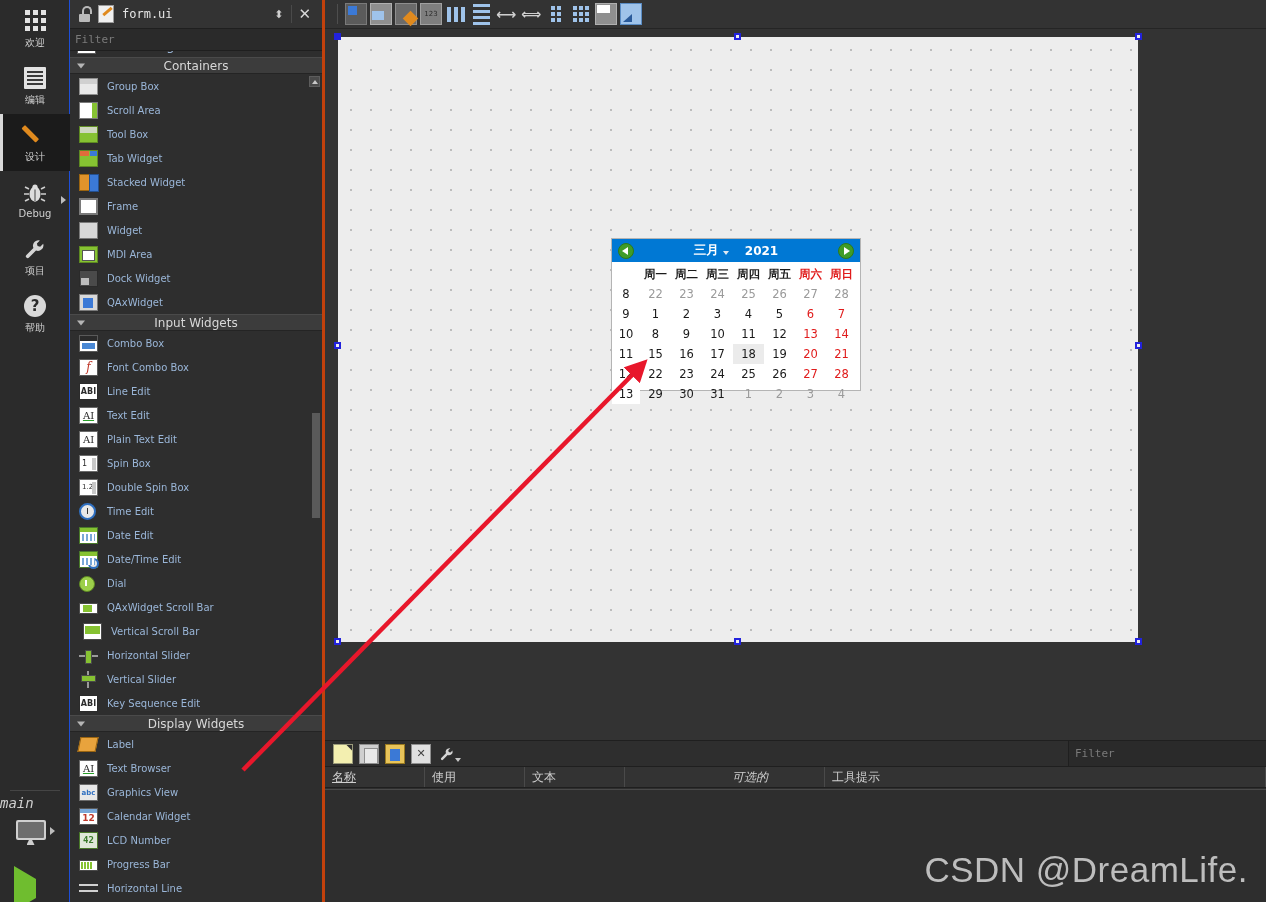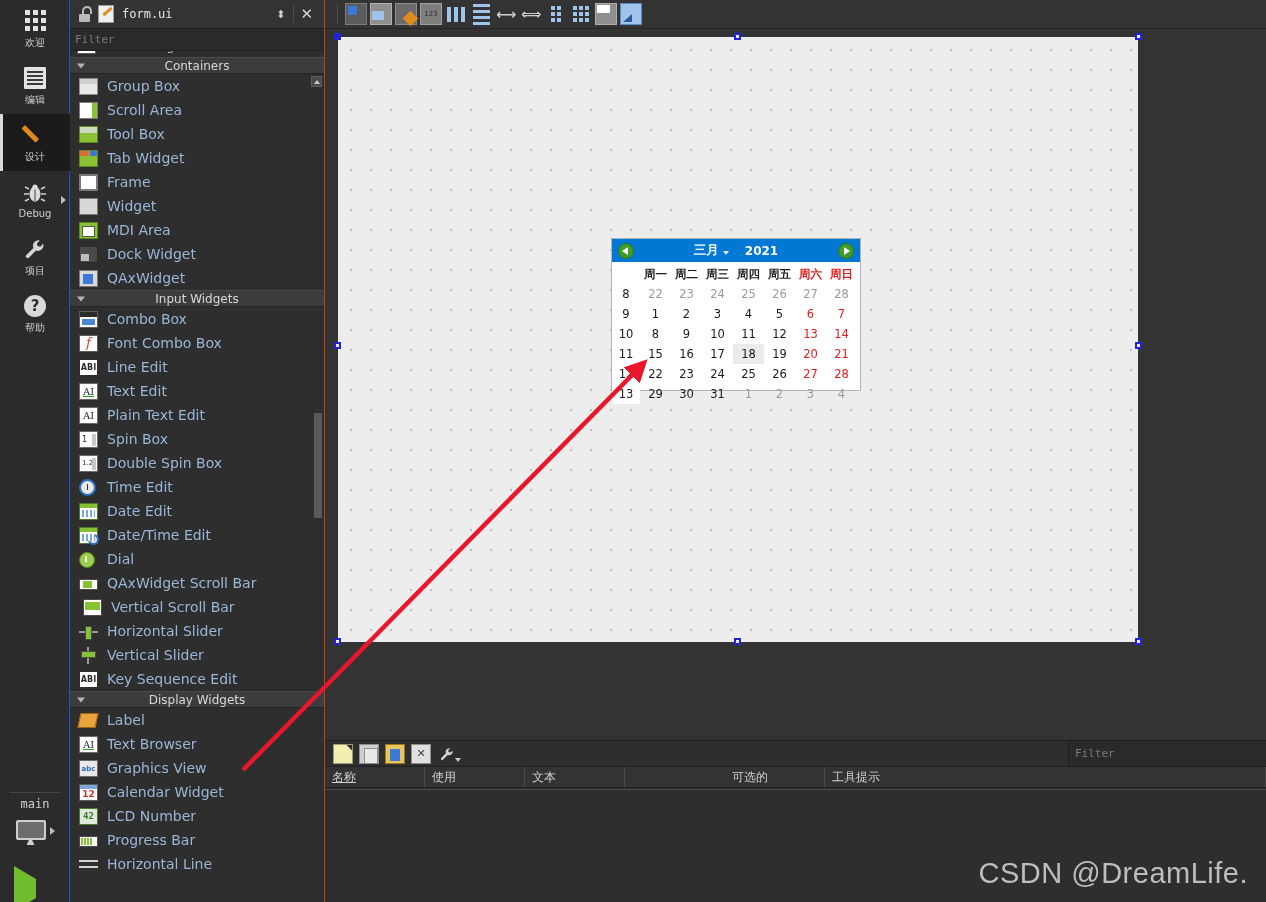--- a/index.html
+++ b/index.html
@@ -47,21 +47,21 @@
   .mon .scr::after { content:"";position:absolute;left:2px;top:2px;right:2px;bottom:2px;
     background:#6d6d6d;border-radius:1px; }
   .mon .stand { position:absolute;left:11px;bottom:-3px;width:8px;height:5px;
     background:#cfcfcf;clip-path:polygon(30% 0,70% 0,100% 100%,0 100%); }
 
   .playtri { width:0;height:0;border-left:22px solid #6fbd2f;
     border-top:13px solid transparent;border-bottom:13px solid transparent; }
 
   
   .wbox { position:absolute; left:70px; top:0; width:255px; height:902px;
-    background:#2e2e2e; border-right:1px solid #c2410c; }
+    background:#2e2e2e; border-right:3px solid #c2410c; }
 
   .tabhead { height:29px; background:#333333; display:flex; align-items:center;
     border-bottom:1px solid #1f1f1f; padding:0 4px; }
   .tabhead .lock { width:16px;height:16px;position:relative;margin:0 5px 0 3px; }
   .tabhead .lock .sh { position:absolute;left:2px;bottom:0;width:11px;height:8px;
     background:#b9b9b9;border-radius:1px; }
   .tabhead .lock .bow { position:absolute;left:5px;top:0;width:10px;height:8px;
     border:2px solid #b9b9b9;border-bottom:none;border-radius:6px 6px 0 0; }
   .tabhead .fico { width:16px;height:18px;background:#f0f0f0;position:relative;
     margin-right:8px;border:1px solid #9a9a9a; }
@@ -87,21 +87,21 @@
   .grouphdr { height:17px; background:#3c3c3c; display:flex; align-items:center;
     justify-content:center; position:relative; border-top:1px solid #4a4a4a;
     border-bottom:1px solid #242424; }
   .grouphdr .gname { color:#d8d8d8; font-size:12px; }
   .grouphdr .tri { position:absolute; left:7px; top:50%; transform:translateY(-50%);
     width:0;height:0;border-top:5px solid #b5b5b5;border-left:4px solid transparent;
     border-right:4px solid transparent; }
 
   .witem { height:24px; display:flex; align-items:center; gap:9px; padding-left:9px;
     cursor:pointer; }
-  .witem .wlabel { color:#9ab6d8; font-size:14px; }
+  .witem .wlabel { color:#9ab6d8; font-size:10px; }
   .wicon { width:19px; height:17px; position:relative; flex:0 0 19px; }
 
   
   .i-groupbox { background:#e9e9e9;border:1px solid #8f8f8f; }
   .i-groupbox::after{content:"";position:absolute;left:0;top:0;right:0;height:5px;background:#d0d0d0;}
   .i-scroll { background:#fff;border:1px solid #7a7a7a; }
   .i-scroll::after{content:"";position:absolute;right:0;top:0;bottom:0;width:5px;background:#86c232;}
   .i-toolbox { background:#86c232;border:1px solid #5e8a22; }
   .i-toolbox::before{content:"";position:absolute;left:0;top:0;right:0;height:6px;background:#cfd8c0;}
   .i-tabw { background:#86c232;border:1px solid #5e8a22; }
@@ -280,21 +280,21 @@
   .bfilter span { color:#7a7a7a; font-size:11px;
     font-family:"DejaVu Sans Mono","Liberation Mono",monospace; }
 
   .bthead { height:21px; display:flex; background:#333333; border-bottom:1px solid #1f1f1f; }
   .bthead .th { color:#cfcfcf; font-size:12px; display:flex; align-items:center;
     padding-left:7px; border-right:1px solid #4a4a4a; }
   .btbody { position:absolute; left:0; right:0; top:48px; bottom:0; background:#2e2e2e;
     border-top:1px solid #4a4a4a; }
 
   
-  .wm { position:absolute; right:18px; bottom:12px; color:#bdbdbd; font-size:29px;
+  .wm { position:absolute; right:18px; bottom:12px; color:#bdbdbd; font-size:35px;
     letter-spacing:0.5px; z-index:70;
     font-family:"Liberation Sans","DejaVu Sans",sans-serif; }
 </style>
 </head>
 <body>
 
 <div class="app">
 
   <div class="modebar">
 
@@ -358,21 +358,21 @@
 
     <div class="mode">
       <span class="glyph">
         <span class="ic-q">?</span>
       </span>
       <span class="mlabel">帮助</span>
     </div>
 
     <div class="runrow">
       <div class="sep" style="margin-bottom:4px;"></div>
-      <div style="text-align:center;color:#cfcfcf;font-size:12px;font-family:'DejaVu Sans Mono',monospace;">main</div>
+      <div style="text-align:left;color:#cfcfcf;font-size:14px;font-family:'DejaVu Sans Mono',monospace;font-style:italic;">main</div>
       <div style="display:flex;align-items:center;justify-content:center;gap:4px;height:40px;position:relative;">
         <span class="mon">
           <span class="scr"></span>
             <span class="stand"></span>
         </span>
         <span style="width:0;height:0;border-left:5px solid #bdbdbd;border-top:4px solid transparent;border-bottom:4px solid transparent;"></span>
       </div>
       <div style="height:28px;"></div>
       <div style="padding-left:14px;padding-bottom:4px;">
         <span class="playtri"></span>
@@ -418,20 +418,24 @@
         <span class="wicon i-scroll"></span>
         <span class="wlabel">Scroll Area</span>
         </div>
       <div class="witem">
         <span class="wicon i-toolbox"></span>
         <span class="wlabel">Tool Box</span>
         </div>
       <div class="witem">
         <span class="wicon i-tabw"></span>
         <span class="wlabel">Tab Widget</span>
+        </div>
+      <div class="witem">
+        <span class="wicon i-stackw"></span>
+        <span class="wlabel">Stacked Widget</span>
         </div>
       <div class="witem">
         <span class="wicon i-frame"></span>
         <span class="wlabel">Frame</span>
         </div>
       <div class="witem">
         <span class="wicon i-widget"></span>
         <span class="wlabel">Widget</span>
         </div>
       <div class="witem">
@@ -728,21 +732,21 @@
       <div class="bfilter">
         <span>Filter</span>
       </div>
     </div>
 
     <div class="bthead">
       <div class="th" style="width:100px;text-decoration:underline;">名称</div>
       <div class="th" style="width:100px;">使用</div>
       <div class="th" style="width:100px;">文本</div>
       <div class="th" style="width:100px;margin-top:40px;">快捷键</div>
-      <div class="th" style="width:100px;">可选的</div>
+      <div class="th" style="width:100px;font-style:italic;">可选的</div>
       <div class="th" style="flex:1;">工具提示</div>
     </div>
 
     <div class="btbody"></div>
   </div>
 
   <svg class="arrowsvg">
     <defs>
       <marker id="ah" markerWidth="5" markerHeight="5" refX="2.6" refY="2.5" orient="auto">
         <path d="M0,0 L5,2.5 L0,5 z" fill="#e8172b"></path>

